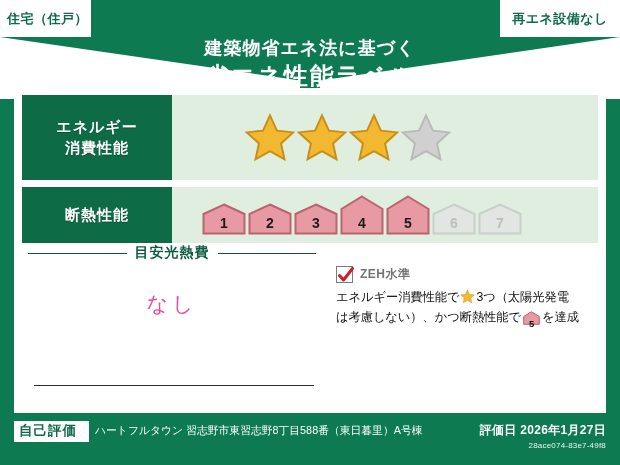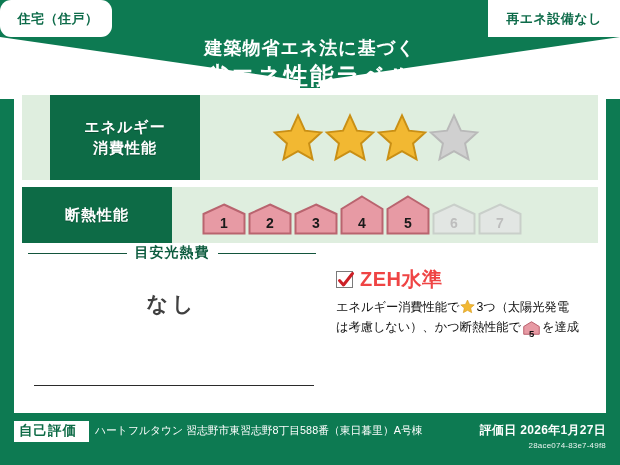--- a/index.html
+++ b/index.html
@@ -19,22 +19,22 @@
   .tag{
     position:absolute;top:0;
     background:#ffffff;
     color:#0d6b49;
     font-weight:bold;
     font-size:13px;
     letter-spacing:.5px;
     display:flex;align-items:center;justify-content:center;
     box-sizing:border-box;
   }
-  .tag-left{left:0;width:112px;height:37px;padding-left:4px;border-radius:11px;}
-  .tag-right{right:0;width:132px;height:37px;}
+  .tag-left{left:0;width:91px;height:37px;padding-left:4px;}
+  .tag-right{right:0;width:120px;height:37px;}
 
   
   .wedge{position:absolute;background:#ffffff;}
   .wedge-l{
     left:0;top:37px;width:300px;height:62px;
     clip-path:polygon(0 0,0 100%,300 100%,300 44px,0 0);
     -webkit-clip-path:polygon(0 0,0 100%,100% 100%,100% 70%,0 0);
     clip-path:polygon(0 0,0 100%,100% 100%,100% 70%,0 0);
   }
   .wedge-r{
@@ -57,21 +57,21 @@
     background:#ffffff;
   }
 
   
   .perf-row{
     position:relative;
     margin:7px 8px 0 8px;
     background:#dfeedf;
     display:flex;align-items:stretch;
   }
-  .perf-row.energy{height:85px;padding-left:28px;}
+  .perf-row.energy{height:85px;}
   .perf-row.insul{height:56px;margin-top:7px;}
   .perf-label{
     width:150px;flex:0 0 150px;
     background:#0d6b46;
     color:#ffffff;
     font-weight:bold;
     font-size:15px;
     letter-spacing:1px;
     display:flex;flex-direction:column;align-items:center;justify-content:center;
     line-height:1.35;
@@ -108,35 +108,35 @@
     margin:4px 6px 0 6px;
   }
   .cost-head .rule{flex:1;height:1px;background:#13553c;}
   .cost-head .cost-title{
     padding:0 8px;
     font-size:14px;font-weight:bold;color:#0d5c3f;letter-spacing:1px;
     white-space:nowrap;
   }
   .cost-value{
     margin-top:28px;text-align:center;
-    font-size:21px;font-weight:bold;color:#404040;letter-spacing:4px;
+    font-size:21px;font-weight:normal;color:#ec4899;letter-spacing:4px;
   }
   .cost-underline{
     position:absolute;left:12px;right:8px;bottom:23px;
     height:1px;background:#2b2b2b;
   }
 
   .zeh-head{display:flex;align-items:center;gap:7px;margin-top:26px;}
   .chk{
     width:17px;height:17px;flex:0 0 17px;
     border:1.5px solid #7a7a7a;background:#fff;
     position:relative;box-sizing:border-box;
   }
   .chk svg{position:absolute;left:0;top:-2px;}
-  .zeh-title{font-size:20px;font-weight:bold;color:#ef4444;letter-spacing:.5px;}
+  .zeh-title{font-size:12px;font-weight:bold;color:#737373;letter-spacing:.5px;}
   .zeh-desc{
     margin-top:5px;
     font-size:12.3px;color:#111;line-height:1.6;
     letter-spacing:-0.1px;
   }
   .inline-star{vertical-align:-3px;margin:0 1px;}
   .inline-badge{
     display:inline-block;vertical-align:-4px;
     position:relative;margin:0 2px;
   }

